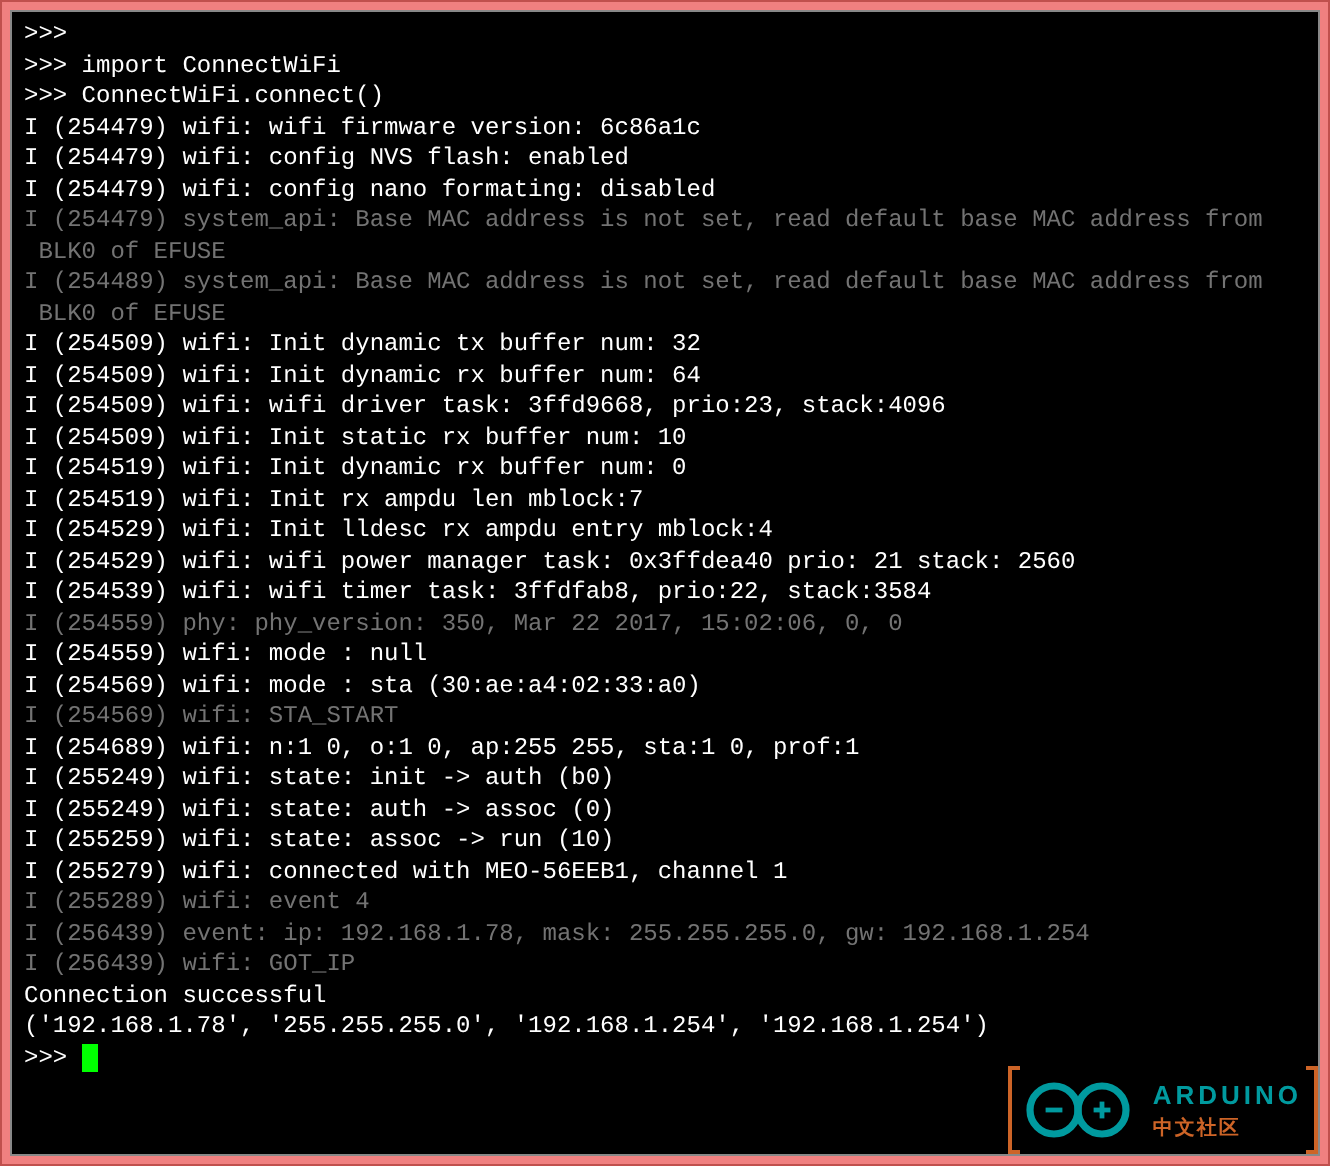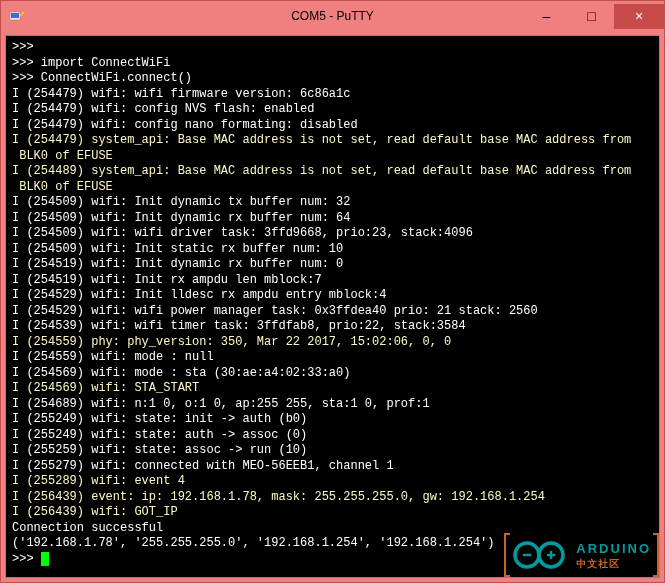--- a/index.html
+++ b/index.html
@@ -76,21 +76,21 @@
     line-height: 15.5px;
     padding: 4px 6px;
     overflow: hidden;
     white-space: pre;
     position: relative;
     border: 1px solid #888;
     margin: 4px;
   }
   .line { display: block; }
   .white { color: #ffffff; }
-  .green { color: #fef9c3; }
+  .green { color: #737373; }
   .cursor {
     display: inline-block;
     width: 8px;
     height: 14px;
     background: #00ff00;
     vertical-align: text-bottom;
   }
   .watermark {
     position: absolute;
     right: 6px;
@@ -124,35 +124,20 @@
   }
   .brackets {
     position: absolute;
     border: 2px solid #d86a2a;
   }
 </style>
 </head>
 <body>
 
 <div class="window">
-  <div class="titlebar">
-    <span class="titlebar-icon">
-      <svg width="16" height="16" viewBox="0 0 16 16">
-        <rect x="1" y="4" width="10" height="8" fill="#ffe4b5" stroke="#888" stroke-width="0.5"></rect>
-        <rect x="2" y="5" width="8" height="5" fill="#4169e1"></rect>
-        <line x1="11" y1="8" x2="15" y2="4" stroke="#ffd700" stroke-width="1.5"></line>
-      </svg>
-    </span>
-    <span class="titlebar-title">COM5 - PuTTY</span>
-    <div class="window-controls">
-      <button class="window-btn">–</button>
-      <button class="window-btn">□</button>
-      <button class="window-btn close">×</button>
-    </div>
-  </div>
 
   <div class="terminal-body" id="term"><span class="line white">&gt;&gt;&gt;</span><span class="line white">&gt;&gt;&gt; import ConnectWiFi</span><span class="line white">&gt;&gt;&gt; ConnectWiFi.connect()</span><span class="line white">I (254479) wifi: wifi firmware version: 6c86a1c</span><span class="line white">I (254479) wifi: config NVS flash: enabled</span><span class="line white">I (254479) wifi: config nano formating: disabled</span><span class="line green">I (254479) system_api: Base MAC address is not set, read default base MAC address from</span><span class="line green"> BLK0 of EFUSE</span><span class="line green">I (254489) system_api: Base MAC address is not set, read default base MAC address from</span><span class="line green"> BLK0 of EFUSE</span><span class="line white">I (254509) wifi: Init dynamic tx buffer num: 32</span><span class="line white">I (254509) wifi: Init dynamic rx buffer num: 64</span><span class="line white">I (254509) wifi: wifi driver task: 3ffd9668, prio:23, stack:4096</span><span class="line white">I (254509) wifi: Init static rx buffer num: 10</span><span class="line white">I (254519) wifi: Init dynamic rx buffer num: 0</span><span class="line white">I (254519) wifi: Init rx ampdu len mblock:7</span><span class="line white">I (254529) wifi: Init lldesc rx ampdu entry mblock:4</span><span class="line white">I (254529) wifi: wifi power manager task: 0x3ffdea40 prio: 21 stack: 2560</span><span class="line white">I (254539) wifi: wifi timer task: 3ffdfab8, prio:22, stack:3584</span><span class="line green">I (254559) phy: phy_version: 350, Mar 22 2017, 15:02:06, 0, 0</span><span class="line white">I (254559) wifi: mode : null</span><span class="line white">I (254569) wifi: mode : sta (30:ae:a4:02:33:a0)</span><span class="line green">I (254569) wifi: STA_START</span><span class="line white">I (254689) wifi: n:1 0, o:1 0, ap:255 255, sta:1 0, prof:1</span><span class="line white">I (255249) wifi: state: init -&gt; auth (b0)</span><span class="line white">I (255249) wifi: state: auth -&gt; assoc (0)</span><span class="line white">I (255259) wifi: state: assoc -&gt; run (10)</span><span class="line white">I (255279) wifi: connected with MEO-56EEB1, channel 1</span><span class="line green">I (255289) wifi: event 4</span><span class="line green">I (256439) event: ip: 192.168.1.78, mask: 255.255.255.0, gw: 192.168.1.254</span><span class="line green">I (256439) wifi: GOT_IP</span><span class="line white">Connection successful</span><span class="line white">('192.168.1.78', '255.255.255.0', '192.168.1.254', '192.168.1.254')</span><span class="line white">&gt;&gt;&gt; <span class="cursor"></span></span></div>
 </div>
 
 <div class="watermark">
   <div style="position:relative; padding:4px 8px;">
     <div class="brackets" style="top:0;left:0;width:6px;height:100%;border-right:none;"></div>
     <div class="brackets" style="top:0;right:0;width:6px;height:100%;border-left:none;"></div>
     <div class="arduino-logo">
       <svg class="arduino-infinity" viewBox="0 0 100 60">

